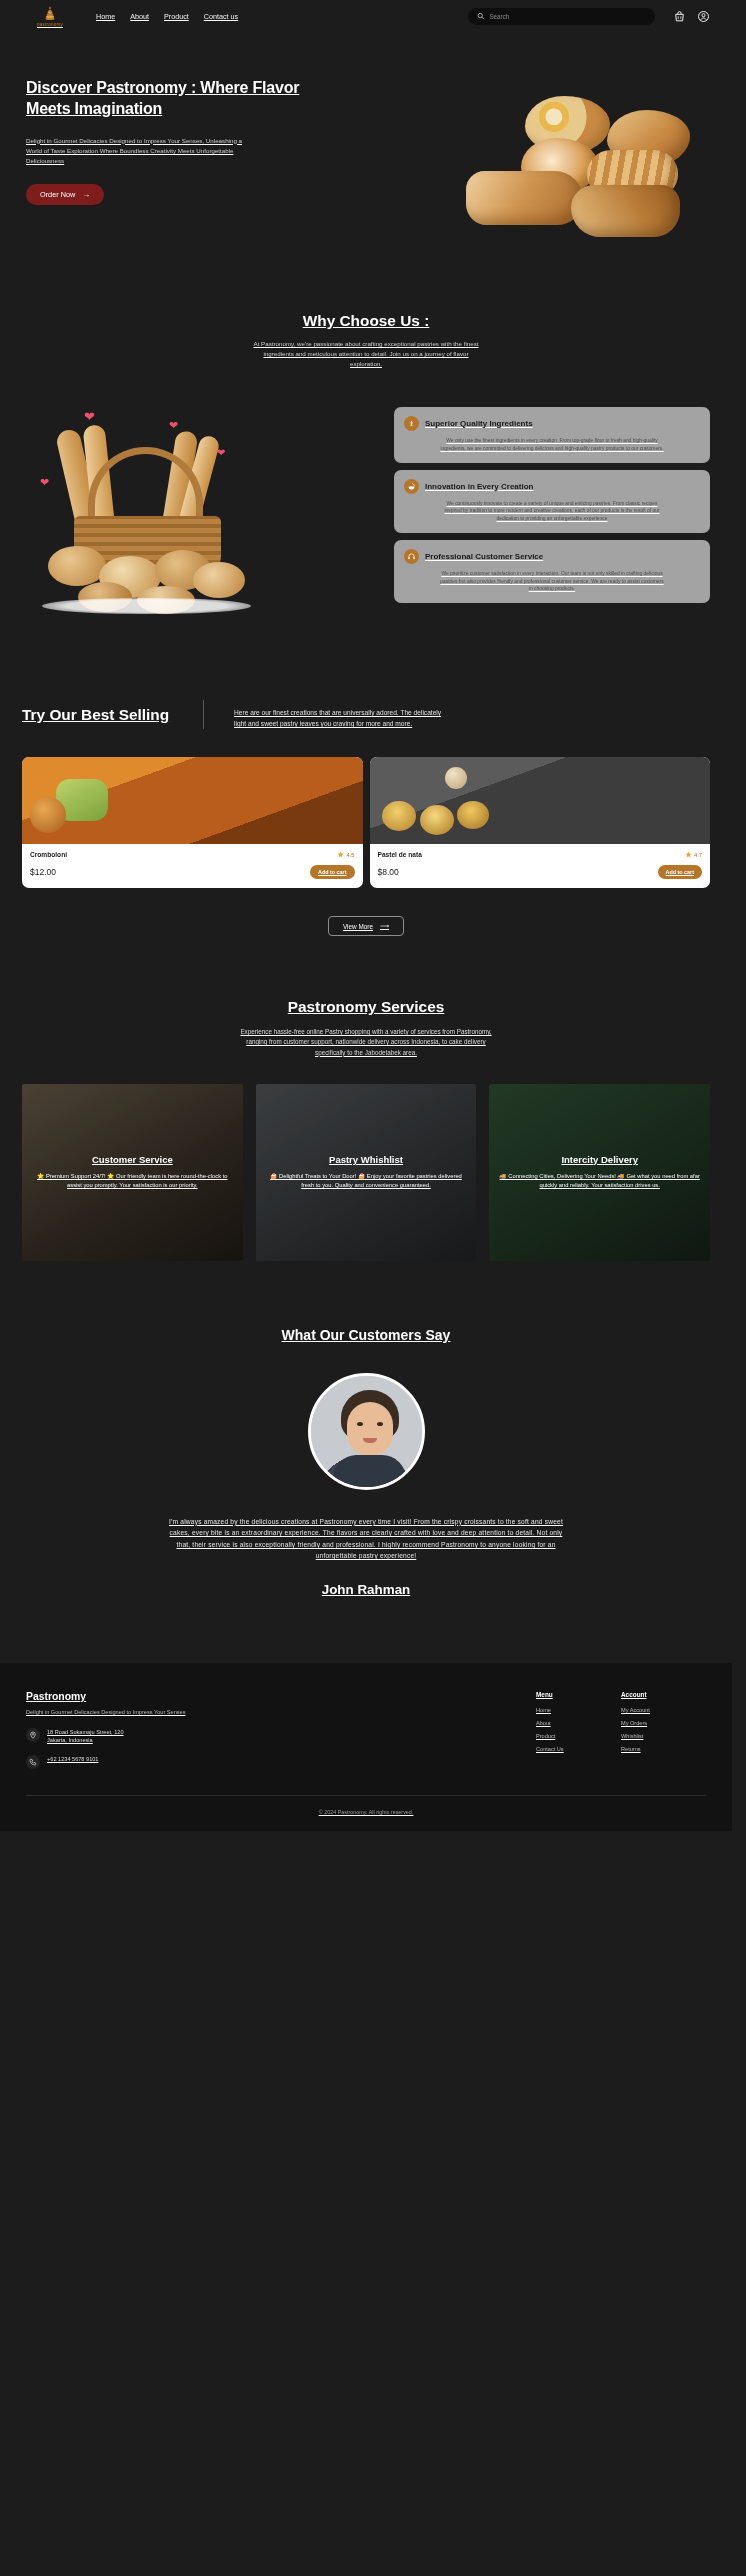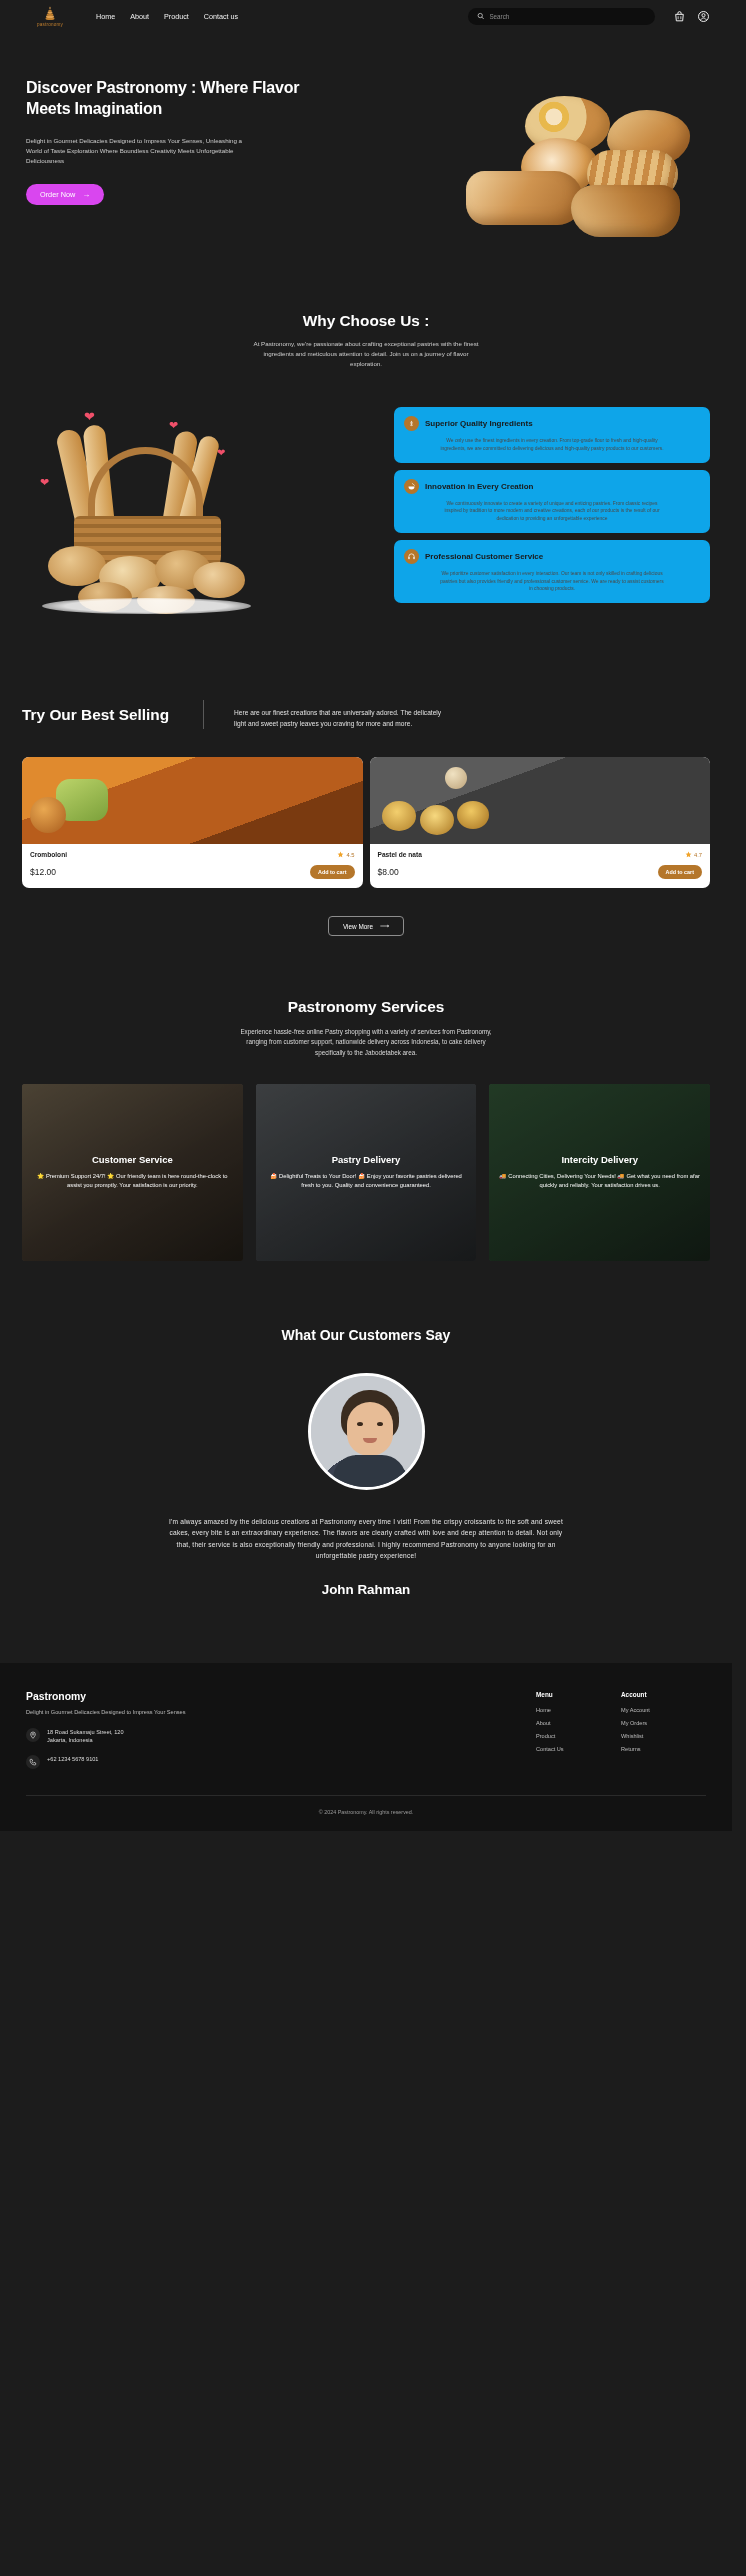--- a/index.html
+++ b/index.html
@@ -2,21 +2,21 @@
 <html><head>
 <meta charset="utf-8">
 <style>
   * { margin:0; padding:0; box-sizing:border-box; }
   html,body { background:#1c1c1c; }
   body {
     width:747px; min-height:2576px;
     font-family:"Liberation Sans", sans-serif;
     color:#ffffff; overflow-x:hidden;
   }
-  .page { width:732px; position:relative; background:#1c1c1c; }
+  .page { width:732px; position:relative; background:#1c1c1c;text-decoration:underline; }
 
   
   .nav { height:32px; display:flex; align-items:center; padding:0 22px; background:#1c1c1c; position:relative; }
   .brand { display:flex; flex-direction:column; align-items:center; width:56px; }
   .brand-mark { width:16px; height:16px; position:relative; }
   .brand-name { font-size:4.6px; color:#c07f2e; letter-spacing:0.2px; margin-top:1px; }
   .nav-links { display:flex; gap:15px; margin-left:18px; }
   .nav-links a { color:#f2f2f2; font-size:7.2px; text-decoration:none; white-space:nowrap; }
   .search { margin-left:auto; width:187px; height:17px; background:#0e0e0e; border-radius:9px;
             display:flex; align-items:center; gap:5px; padding:0 9px; }
@@ -24,37 +24,37 @@
                   font-family:"Liberation Sans", sans-serif; width:100%; }
   .search input::placeholder { color:#8e8e8e; }
   .nav-icons { display:flex; gap:11px; margin-left:18px; align-items:center; }
   .nav-icons .ic { width:13px; height:13px; }
 
   
   .hero { position:relative; padding:46px 26px 0; min-height:218px; }
   .hero-title { font-size:16px; font-weight:bold; line-height:1.30; letter-spacing:-0.2px; max-width:288px; }
   .hero-sub { margin-top:16px; font-size:6.2px; line-height:1.65; color:#cfcfcf; max-width:230px; }
   .btn-order { margin-top:18px; display:inline-flex; align-items:center; gap:7px;
-               background:#d946ef; color:#fff; border:0; border-radius:20px;
+               background:#7f1d1d; color:#fff; border:0; border-radius:20px;
                padding:6px 14px; font-size:7.3px; cursor:pointer;
                font-family:"Liberation Sans", sans-serif; }
   .hero-art { position:absolute; right:14px; top:62px; width:288px; height:149px; }
 
   
   .pastry { position:absolute; border-radius:46% 54% 50% 50%/52% 48% 52% 48%; }
 
   
   .section { padding:0 22px; }
   .why { margin-top:62px; text-align:center; }
   .why h2 { font-size:15.4px; font-weight:bold; }
   .why p { margin:9px auto 0; font-size:6.2px; line-height:1.62; color:#cfcfcf; max-width:228px; }
   .why-body { display:flex; gap:14px; margin-top:32px; align-items:flex-start; }
   .basket-wrap { position:relative; width:358px; height:233px; flex:0 0 358px; }
   .cards { flex:1; display:flex; flex-direction:column; gap:7px; padding-top:6px; }
-  .card { background:#0ea5e9; color:#2a2a2a; border-radius:7px; padding:9px 10px 10px; }
+  .card { background:#a3a3a3; color:#2a2a2a; border-radius:7px; padding:9px 10px 10px; }
   .card-head { display:flex; align-items:center; gap:6px; }
   .card-ic { width:15px; height:15px; border-radius:50%; background:#b5762a; flex:0 0 15px;
              display:flex; align-items:center; justify-content:center; }
   .card-head h3 { font-size:8px; font-weight:bold; color:#1a1a1a; }
   .card p { margin-top:6px; font-size:4.9px; line-height:1.58; color:#4a4a4a; }
 
   
   .best { margin-top:66px; display:flex; align-items:flex-start; gap:30px; }
   .best h2 { font-size:15.4px; font-weight:bold; flex:0 0 auto; padding-top:6px; }
   .best-div { width:1px; align-self:stretch; background:#595959; margin-left:4px; }
@@ -370,21 +370,21 @@
         <div class="svc-ov"></div>
         <div class="svc-in">
           <h3>Customer Service</h3>
           <p>🌟 Premium Support 24/7! 🌟 Our friendly team is here round-the-clock to assist you promptly. Your satisfaction is our priority.</p>
         </div>
       </div>
 
       <div class="svc" style="background:linear-gradient(150deg,#6e7377,#474b4f 55%,#2b2e30);">
         <div class="svc-ov"></div>
         <div class="svc-in">
-          <h3>Pastry Delivery</h3>
+          <h3>Pastry Whishlist</h3>
           <p>🍰 Delightful Treats to Your Door! 🍰 Enjoy your favorite pastries delivered fresh to you. Quality and convenience guaranteed.</p>
         </div>
       </div>
 
       <div class="svc" style="background:linear-gradient(150deg,#3f6b45,#2c4a31 55%,#1d2c20);">
         <div class="svc-ov"></div>
         <div class="svc-in">
           <h3>Intercity Delivery</h3>
           <p>🚚 Connecting Cities, Delivering Your Needs! 🚚 Get what you need from afar quickly and reliably. Your satisfaction drives us.</p>
         </div>

